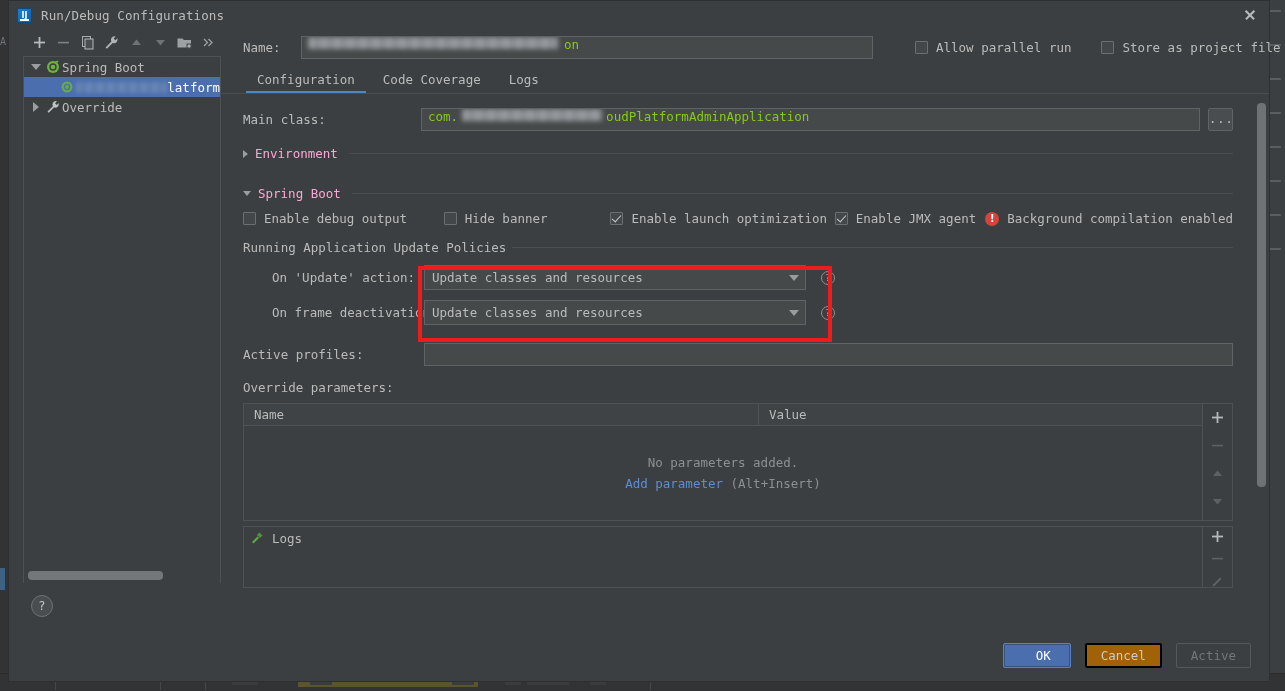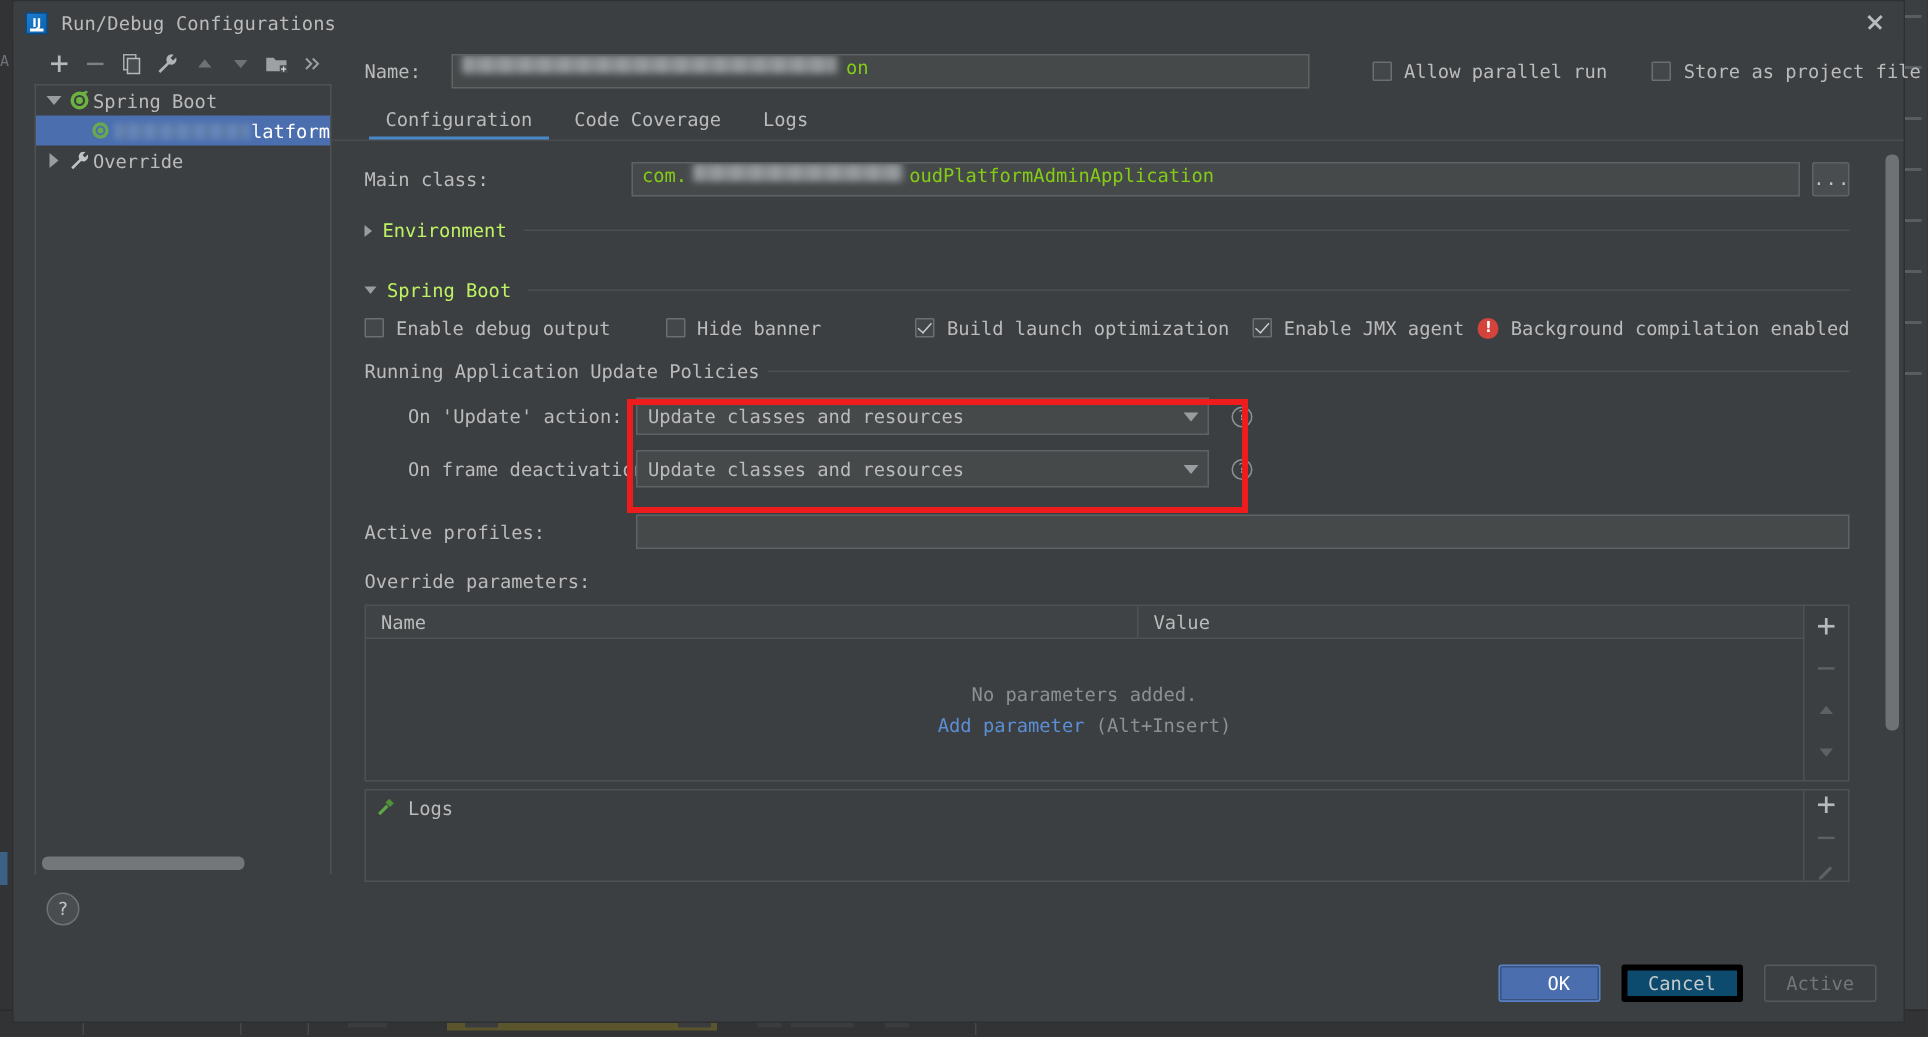--- a/index.html
+++ b/index.html
@@ -219,21 +219,21 @@
     width:25px;height:23px;flex:0 0 25px; margin-left:8px;
     background:#4a4d4f; border:1px solid #5e6366; border-radius:2px;
     color:#c0c4c7; font-size:12px; line-height:20px; text-align:center;
     cursor:pointer; letter-spacing:1px;
   }
 
   .section-hdr {
     display:flex; align-items:center; gap:7px; margin-top:12px; margin-bottom:2px;
     cursor:pointer;
   }
-  .section-hdr .cap { font-size:12.5px; color:#bef264; white-space:nowrap; }
+  .section-hdr .cap { font-size:12.5px; color:#f9a8d4; white-space:nowrap; }
   .section-hdr .rule { flex:1 1 auto; height:1px; background:#4c4f51; margin-left:4px; }
   .tri-s-down { width:0;height:0;border-left:4.5px solid transparent;border-right:4.5px solid transparent;border-top:5.5px solid #9a9da0; }
   .tri-s-right { width:0;height:0;border-top:4.5px solid transparent;border-bottom:4.5px solid transparent;border-left:5.5px solid #9a9da0; }
 
   .boot-checks { display:flex; align-items:center; margin-top:10px; }
   .boot-checks .chk-wrap { margin-right:0; }
   .warn-icon {
     width:14px;height:14px;border-radius:50%;background:#d4433c;
     position:relative; flex:0 0 14px;
   }
@@ -333,21 +333,21 @@
     min-width:68px; height:25px; padding:0 14px;
     font-size:12.5px; font-family:"DejaVu Sans Mono", monospace;
     border-radius:2px; cursor:pointer;
     display:flex;align-items:center;justify-content:center;
   }
   .btn.primary {
     background:#4b6eaf; border:1px solid #5b81c4; color:#ffffff;
     box-shadow:0 0 0 1px #36537f inset;
     padding-left:27px;
   }
-  .btn.normal { background:#0c4a6e; border:4px solid #000000; color:#c7cbce;text-align:right; }
+  .btn.normal { background:#a16207; border:2px solid #000000; color:#c7cbce;text-align:right; }
   .btn.disabled { background:#42464800; border:1px solid #55595c; color:#72767a; cursor:default; }
 </style>
 </head>
 <body>
 
 <div class="screen">
 
   <div class="bg-ide">
     <div class="bg-left-text">A</div>
     <div class="bg-left-bar"></div>
@@ -550,21 +550,21 @@
             <div class="chk-wrap" style="width:212px">
               <div class="chkbox"></div>
               <span class="lbl">Enable debug output</span>
             </div>
             <div class="chk-wrap" style="width:176px">
               <div class="chkbox"></div>
               <span class="lbl">Hide banner</span>
             </div>
             <div class="chk-wrap" style="width:237px">
               <div class="chkbox checked"></div>
-              <span class="lbl">Build launch optimization</span>
+              <span class="lbl">Enable launch optimization</span>
             </div>
             <div class="chk-wrap" style="margin-right:9px">
               <div class="chkbox checked"></div>
               <span class="lbl">Enable JMX agent</span>
             </div>
             <div class="chk-wrap">
               <div class="warn-icon"></div>
               <span class="lbl">Background compilation enabled</span>
             </div>
           </div>

